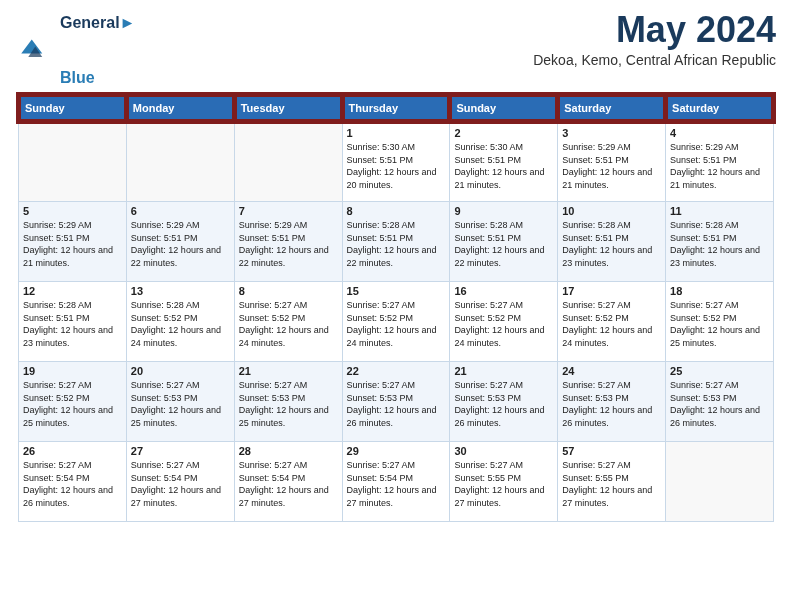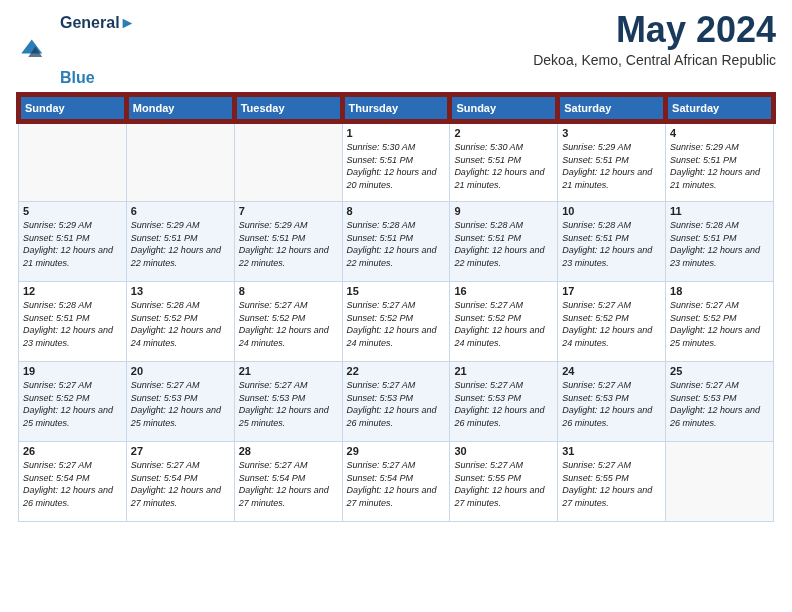--- a/index.html
+++ b/index.html
@@ -73,21 +73,20 @@
     .day-num {
       font-weight: bold;
       font-size: 11px;
       display: block;
       margin-bottom: 2px;
     }
     .day-info {
       font-size: 9px;
       color: #222;
       line-height: 1.4;
-      font-style: italic;
     }
     .empty-cell {
       background: #f8f8f8 !important;
     }
   </style>
 </head>
 <body>
 
 <div class="page">
   <div class="header">
@@ -246,20 +245,20 @@
           </td>
           <td>
             <span class="day-num">29</span>
             <div class="day-info">Sunrise: 5:27 AM<br>Sunset: 5:54 PM<br>Daylight: 12 hours and 27 minutes.</div>
           </td>
           <td>
             <span class="day-num">30</span>
             <div class="day-info">Sunrise: 5:27 AM<br>Sunset: 5:55 PM<br>Daylight: 12 hours and 27 minutes.</div>
           </td>
           <td>
-            <span class="day-num">31</span>
+            <span class="day-num">57</span>
             <div class="day-info">Sunrise: 5:27 AM<br>Sunset: 5:55 PM<br>Daylight: 12 hours and 27 minutes.</div>
           </td>
           <td class="empty-cell"></td>
         </tr>
       </tbody>
   </table>
 </div>
 
 </body></html>

